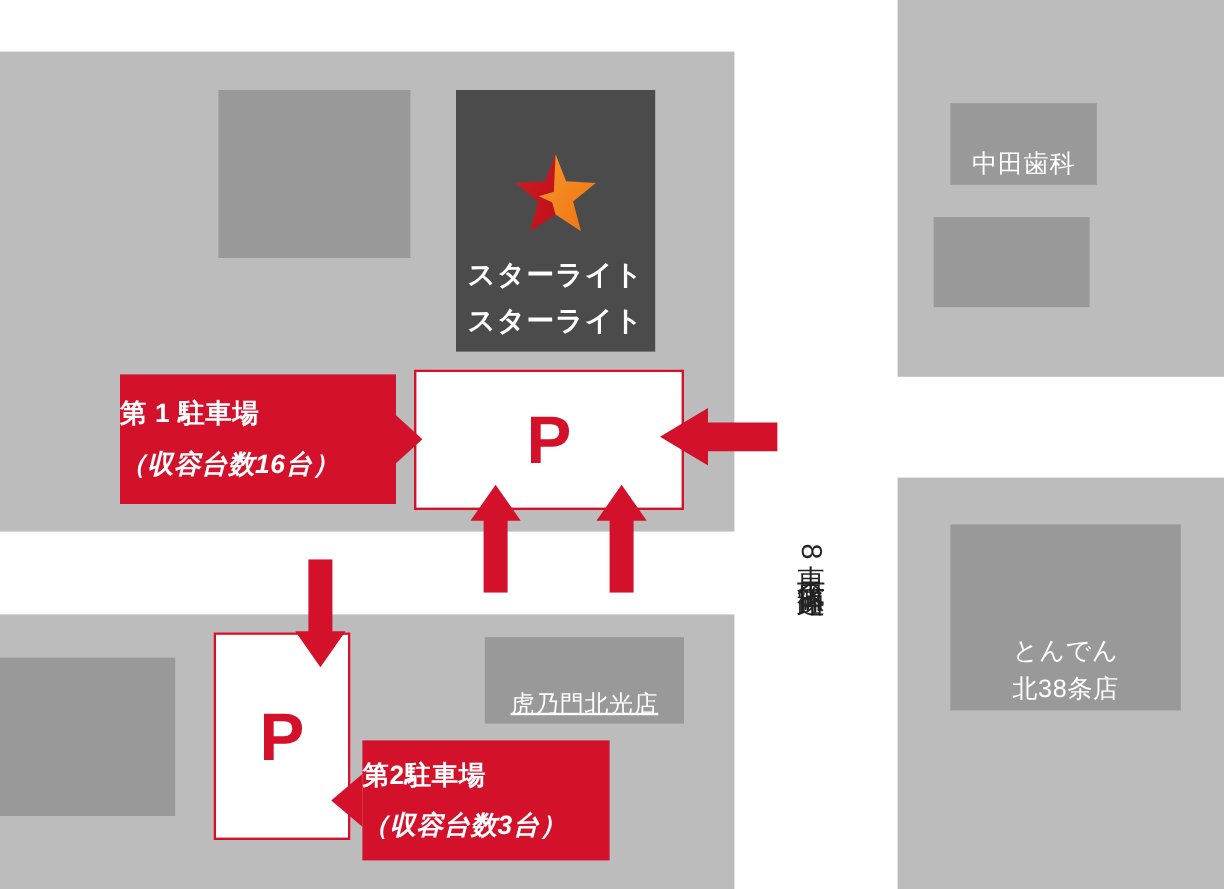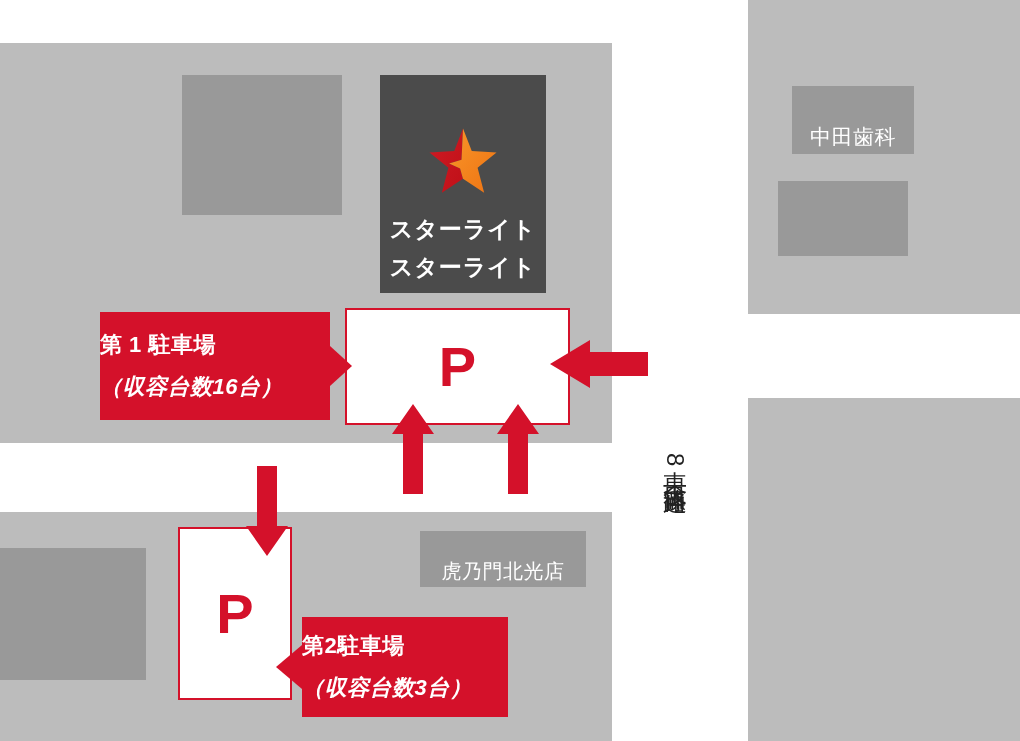--- a/index.html
+++ b/index.html
@@ -140,24 +140,28 @@
   <div class="block" style="left:748px; top:398px; width:272px; height:343px;"></div>
 
   <div class="building plain" style="left:182px; top:75px; width:160px; height:140px;"></div>
 
   <div class="building" style="left:792px; top:86px; width:122px; height:68px;">
     <span>中田歯科</span>
   </div>
 
   <div class="building plain" style="left:778px; top:181px; width:130px; height:75px;"></div>
 
+  <div class="building" style="left:792px; top:437px; width:192px; height:155px;">
+    <span>とんでん</span>
+    <span>北38条店</span>
+  </div>
 
   <div class="building plain" style="left:0px; top:548px; width:146px; height:132px;"></div>
 
-  <div class="building" style="left:420px; top:531px; width:166px; height:56px; font-size:20px;">
+  <div class="building" style="left:404px; top:531px; width:166px; height:72px; font-size:20px;text-decoration:underline;">
     <span>虎乃門北光店</span>
   </div>
 
   <div class="gym" style="left:380px; top:75px; width:166px; height:218px;">
     <div class="star-wrap">
       <svg viewBox="0 0 100 96" width="74" height="70" aria-hidden="true">
         <defs>
           <linearGradient id="gradRed" x1="0" y1="0" x2="1" y2="1">
             <stop offset="0%" stop-color="#cf1b24"></stop>
             <stop offset="100%" stop-color="#c01018"></stop>

